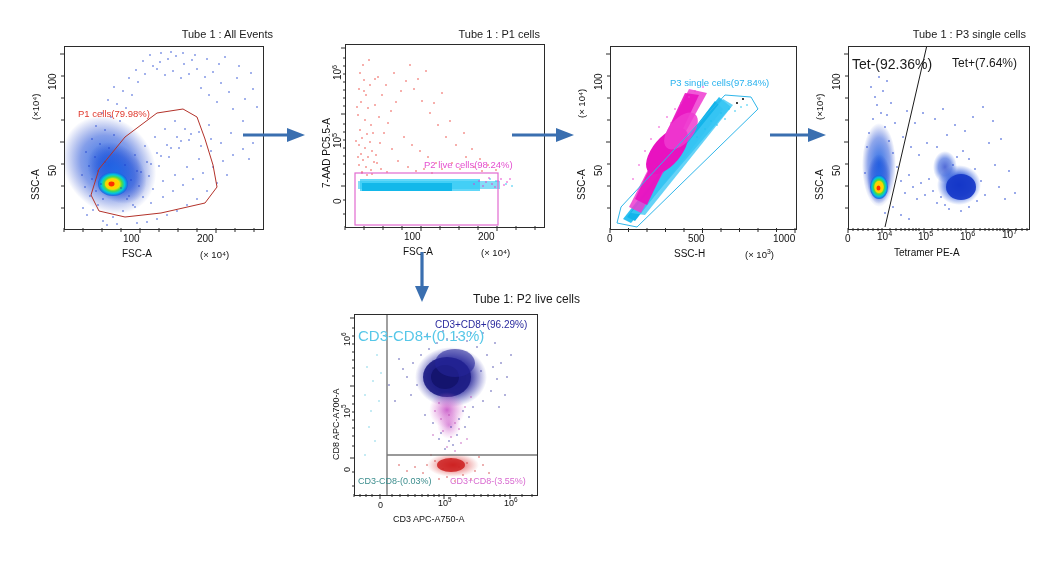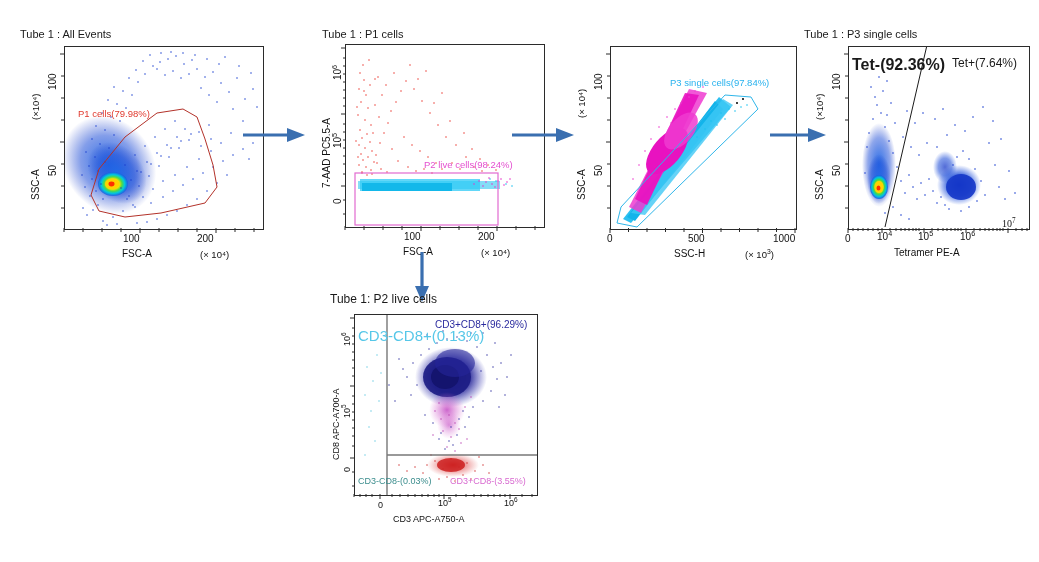--- a/index.html
+++ b/index.html
@@ -4,21 +4,21 @@
 <style>
   html,body{margin:0;padding:0;}
   body{
     width:1039px;height:562px;background:#ffffff;
     font-family:"Liberation Sans", sans-serif;
     color:#000;overflow:hidden;position:relative;
   }
   .panel{position:absolute;}
   .panel-title{
     position:absolute;white-space:nowrap;font-size:11px;color:#1a1a1a;
-    text-align:left;left:0;right:12px;
+    text-align:right;left:0;right:12px;
   }
   .plotbox{position:absolute;border:1px solid #2b2b2b;background:#fff;overflow:hidden;}
   .axis-y-label{
     position:absolute;white-space:nowrap;font-size:10px;color:#111;
     transform:rotate(-90deg);transform-origin:left top;
   }
   .axis-x-label{position:absolute;white-space:nowrap;font-size:10px;color:#111;}
   .axis-mult{position:absolute;white-space:nowrap;font-size:9.5px;color:#111;}
   .tick-lab{position:absolute;white-space:nowrap;font-size:10px;color:#111;}
   .tick-lab-y{
@@ -659,28 +659,28 @@
           <circle cx="52" cy="168" r="0.8"></circle>
           <circle cx="60" cy="172" r="0.8"></circle>
         <circle cx="30" cy="30" r="0.8"></circle>
           <circle cx="38" cy="34" r="0.8"></circle>
       </g>
 
       <line x1="78" y1="-2" x2="36" y2="180" stroke="#1a1a1a" stroke-width="1"></line>
     </svg>
   </div>
 
-  <div class="gate-label" style="left:52px;top:28px;color:#1a1a1a;font-size:16px;font-weight:bold;">Tet-(92.36%)</div>
+  <div class="gate-label" style="left:52px;top:28px;color:#1a1a1a;font-size:14px;">Tet-(92.36%)</div>
   <div class="gate-label" style="left:152px;top:28px;color:#1a1a1a;font-size:12px;">Tet+(7.64%)</div>
 
   <div class="tick-lab" style="left:45px;top:205px;">0</div>
   <div class="tick-lab" style="left:77px;top:203px;">10<sup>4</sup></div>
   <div class="tick-lab" style="left:118px;top:203px;">10<sup>5</sup></div>
   <div class="tick-lab" style="left:160px;top:203px;">10<sup>6</sup></div>
-  <div class="tick-lab" style="left:202px;top:190px;font-family:Liberation Serif, serif;">10<sup>7</sup></div>
+  <div class="tick-lab" style="left:202px;top:201px;">10<sup>7</sup></div>
   <div class="axis-x-label" style="left:94px;top:219px;">Tetramer PE-A</div>
 
   <svg style="position:absolute;left:48px;top:200px;" width="182" height="8">
     <g stroke="#2b2b2b" stroke-width="1">
       <line x1="0" y1="0" x2="0" y2="5"></line>
       <line x1="5" y1="0" x2="5" y2="3"></line>
         <line x1="10" y1="0" x2="10" y2="3"></line>
       <line x1="15" y1="0" x2="15" y2="3"></line>
         <line x1="20" y1="0" x2="20" y2="3"></line>
       <line x1="25" y1="0" x2="25" y2="3"></line>

